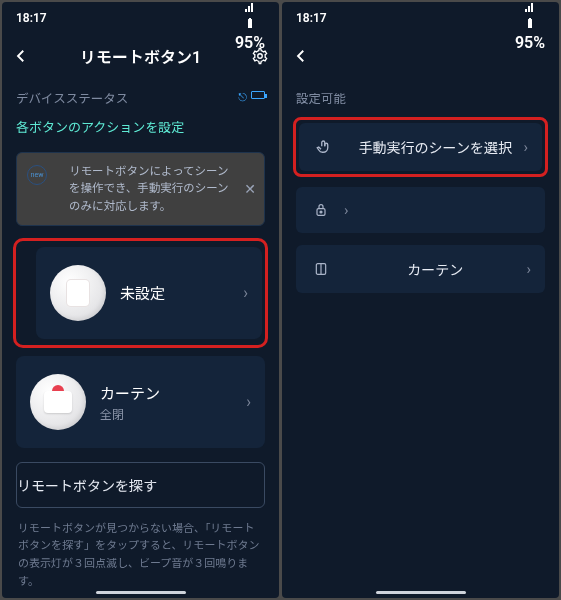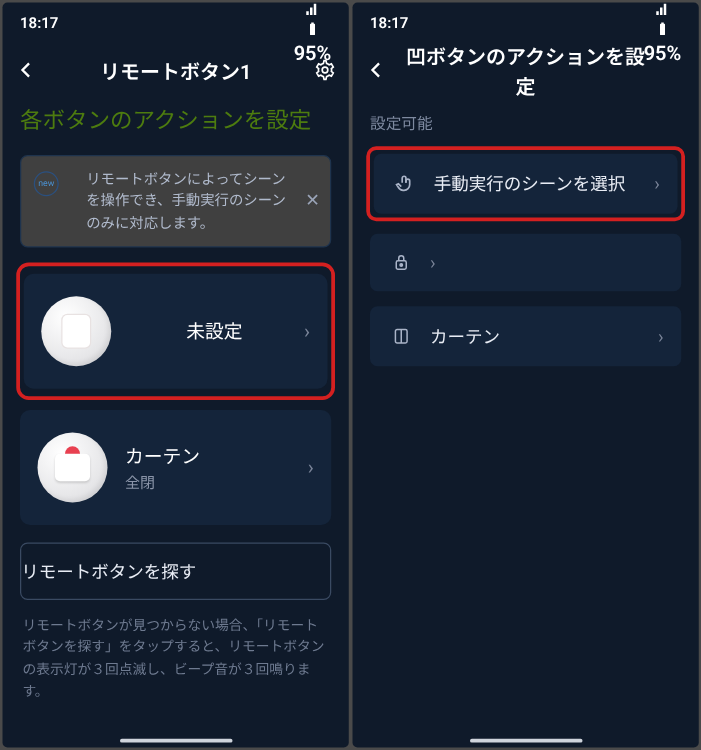--- a/index.html
+++ b/index.html
@@ -55,22 +55,22 @@
     padding: 10px 14px 6px;
     display: flex;
     justify-content: space-between;
     align-items: center;
   }
   .status-icons { display:flex; gap:4px; }
   .status-icons .bt { color:#3aa6ff; font-size:11px; }
   .status-icons .bat { display:inline-block; width:14px; height:8px; border:1px solid #3aa6ff; border-radius:1px; position:relative; }
   .status-icons .bat::after { content:""; position:absolute; right:-3px; top:1.5px; width:2px; height:4px; background:#3aa6ff; }
   .section-sub {
-    font-size: 18px;
-    color: #4d7c0f;
+    font-size: 13px;
+    color: #5eead4;
     padding: 4px 14px 10px;
   }
   .info-box {
     margin: 6px 14px 10px;
     background: #404040;
     border: 1px solid #1e334d;
     border-radius: 6px;
     padding: 10px 30px 10px 52px;
     position: relative;
     font-size: 11.5px;
@@ -96,21 +96,21 @@
     align-items:center;
     padding: 18px 14px;
     position:relative;
   }
   .hl-wrap {
     border: 3px solid #d42020;
     border-radius: 10px;
     margin: 2px 11px 4px;
     padding: 2px 0;
   }
-  .hl-wrap .card { margin-left:3px; margin-right:3px;gap:46px; }
+  .hl-wrap .card { margin-left:20px; margin-right:3px; }
   .icon-circle {
     width: 56px; height:56px; border-radius:50%;
     background: radial-gradient(circle at 35% 30%, #ffffff, #e8e8ea 60%, #d8d8dc);
     display:flex; align-items:center; justify-content:center;
     margin-right:14px;
     box-shadow: inset -2px -2px 4px rgba(0,0,0,0.08);
   }
   .icon-circle.empty::after{
     content:""; width:22px; height:26px; border-radius:4px;
     background:#fff; box-shadow:0 0 0 1px #e8e2e2;
@@ -163,21 +163,21 @@
     border: 3px solid #d42020;
     border-radius: 8px;
     margin: 4px 11px 4px;
     padding: 1px 0;
   }
   .hl-wrap2 .list-row { margin:2px 3px; }
   .list-row .ricon {
     width:22px; display:flex; align-items:center; justify-content:center;
     margin-right:12px; color:#aab4c8;
   }
-  .list-row .rtxt { flex:1; }
+  .list-row .rtxt { flex:1;text-align:center; }
   .list-row .chev { color:#7a8498; font-size:15px; }
 </style>
 </head>
 <body>
 
 <div class="phone">
   <div class="status-bar">
     <span>18:17</span>
     <div class="status-right">
       <svg viewBox="0 0 24 24">
@@ -201,20 +201,27 @@
     </div>
     <div class="title">リモートボタン1</div>
     <div class="gear">
       <svg width="18" height="18" viewBox="0 0 24 24" fill="none" stroke="#fff" stroke-width="1.8">
           <circle cx="12" cy="12" r="3"></circle>
           <path d="M19 12a7 7 0 00-.2-1.6l2-1.5-2-3.4-2.3 1a7 7 0 00-2.8-1.6L13 2h-2l-.7 2.9a7 7 0 00-2.8 1.6l-2.3-1-2 3.4 2 1.5A7 7 0 005 12c0 .5.1 1.1.2 1.6l-2 1.5 2 3.4 2.3-1a7 7 0 002.8 1.6L11 22h2l.7-2.9a7 7 0 002.8-1.6l2.3 1 2-3.4-2-1.5c.1-.5.2-1.1.2-1.6z"></path>
         </svg>
     </div>
   </div>
 
+  <div class="section-label">
+    <span>デバイスステータス</span>
+    <span class="status-icons">
+      <span class="bt">⎋</span>
+      <span class="bat"></span>
+    </span>
+  </div>
 
   <div class="section-sub">各ボタンのアクションを設定</div>
 
   <div class="info-box">
     <span class="badge">new</span>
     <span>リモートボタンによってシーンを操作でき、手動実行のシーンのみに対応します。</span>
     <span class="close">✕</span>
   </div>
 
   <div class="hl-wrap">
@@ -261,21 +268,20 @@
       <span>95%</span>
     </div>
   </div>
 
   <div class="header">
     <div class="back">
       <svg width="18" height="18" viewBox="0 0 24 24" fill="none" stroke="#fff" stroke-width="2.5">
           <polyline points="15 5 8 12 15 19"></polyline>
         </svg>
     </div>
-    <div class="title">凹ボタンのアクションを設定</div>
     <div class="gear"></div>
   </div>
 
   <div class="section-label">
     <span>設定可能</span>
   </div>
 
   <div class="hl-wrap2">
     <div class="list-row">
       <span class="ricon">

